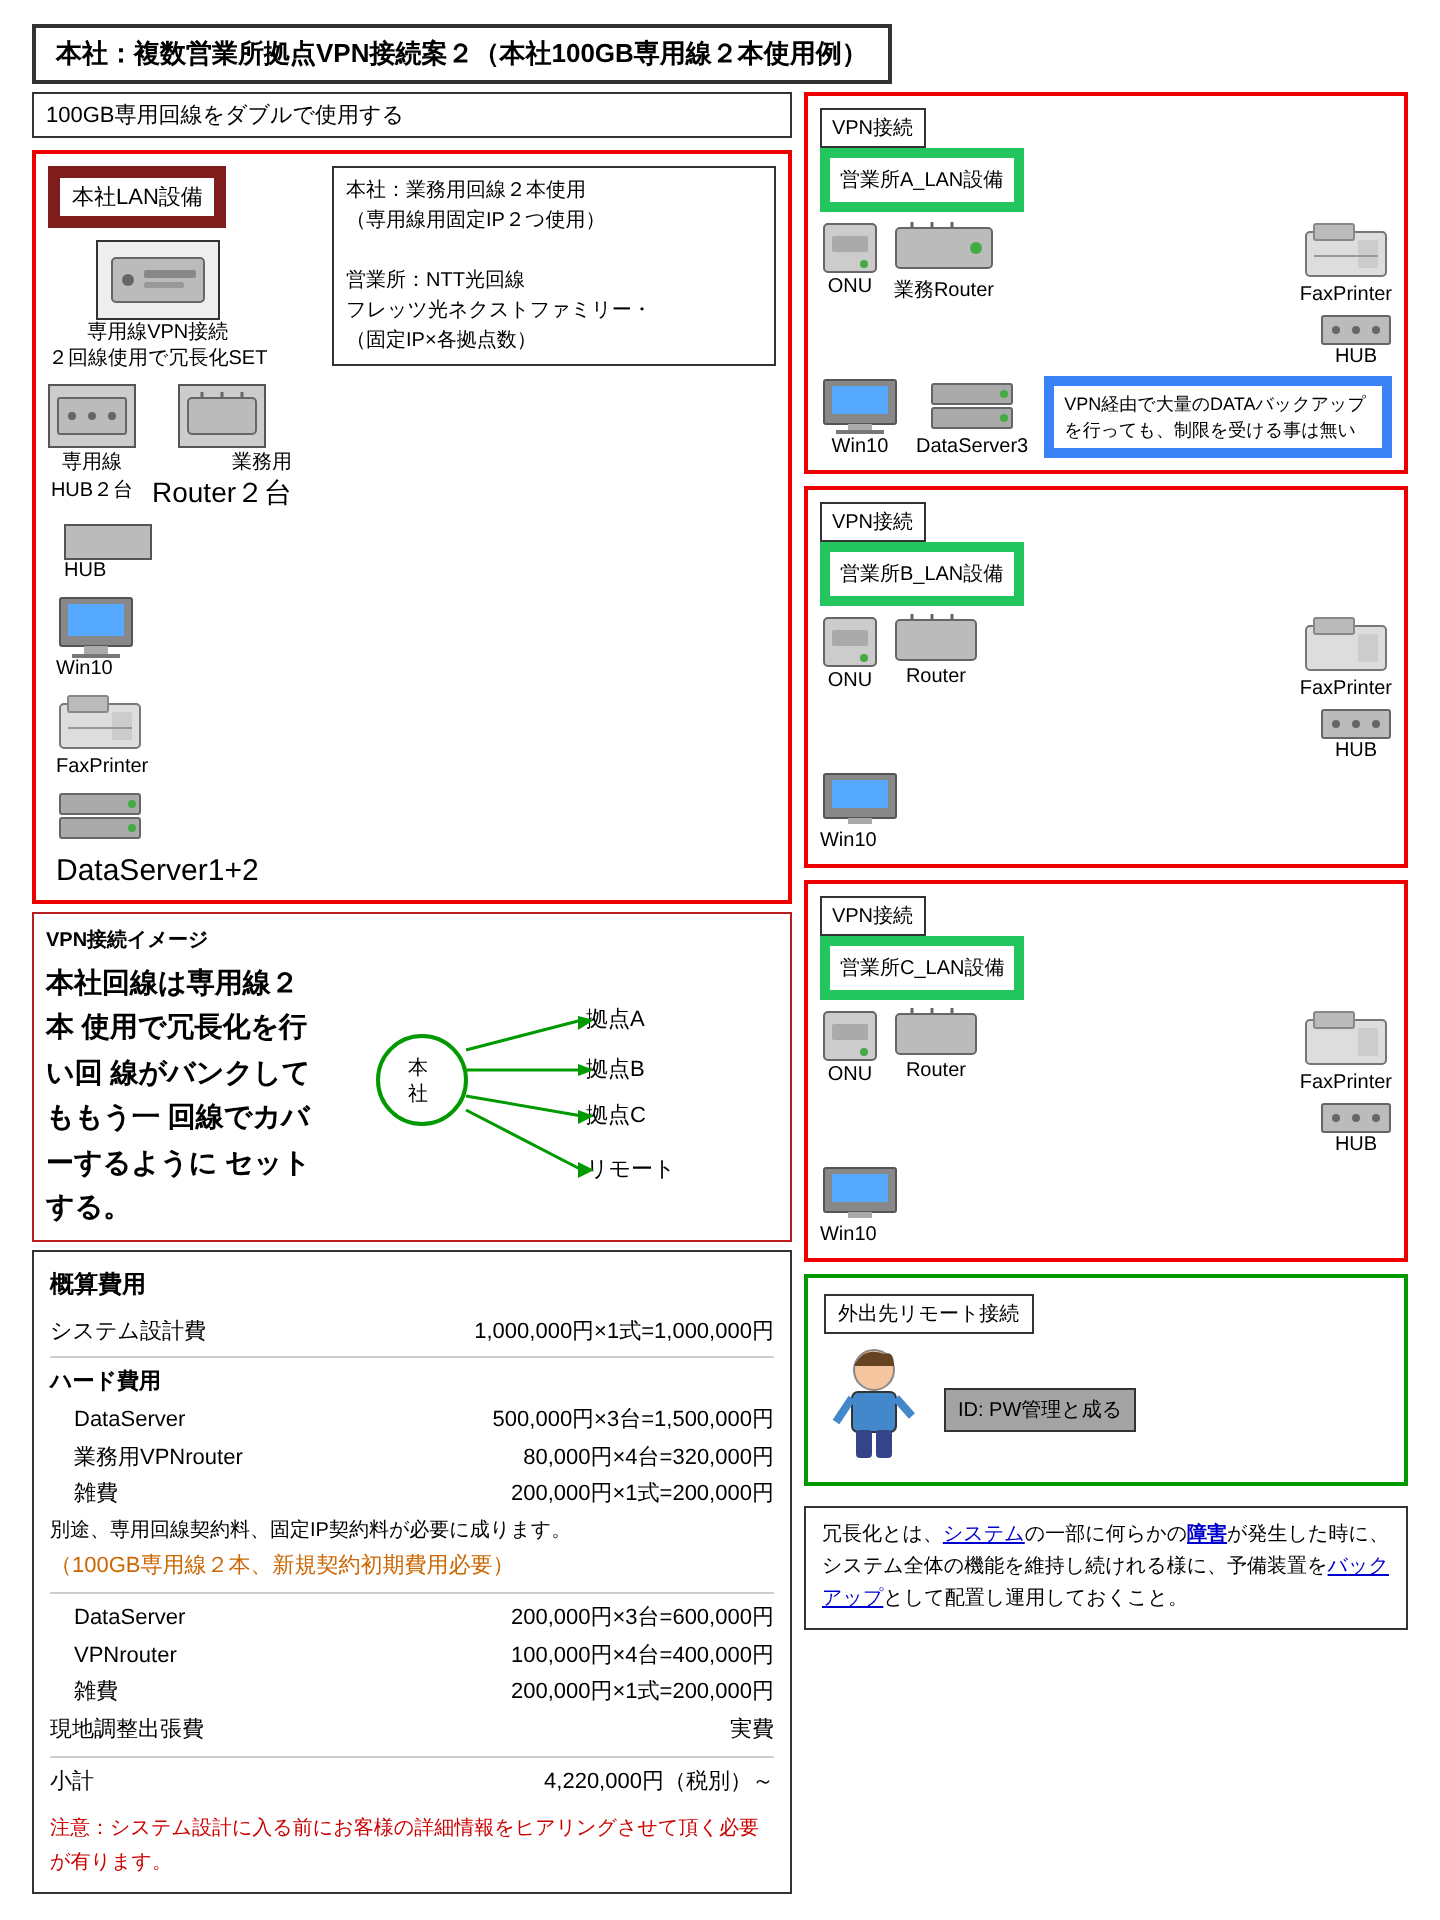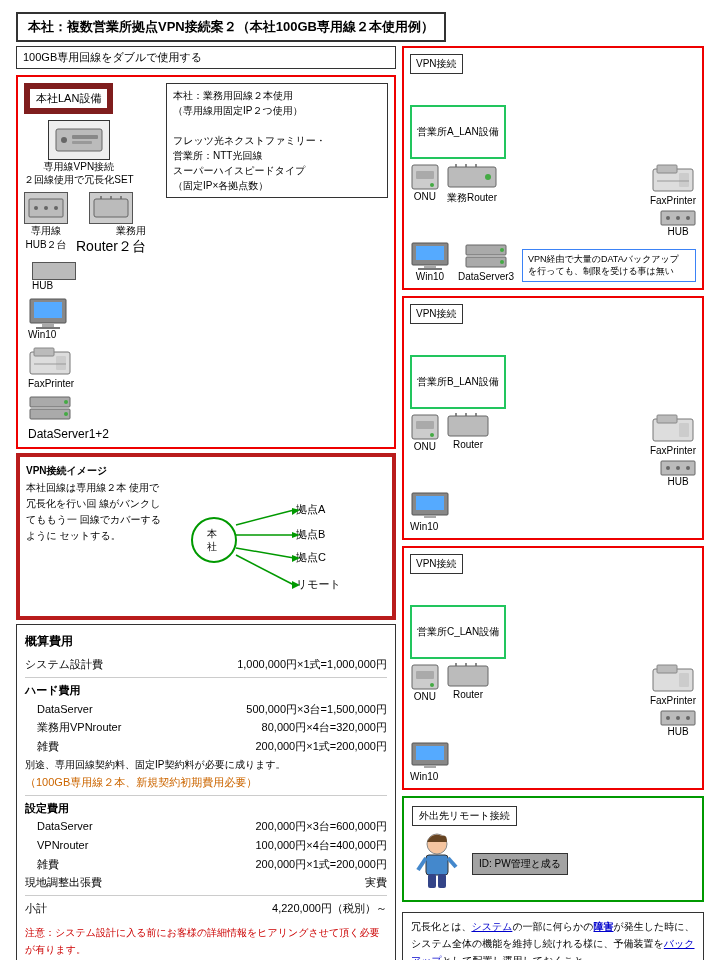--- a/index.html
+++ b/index.html
@@ -66,21 +66,21 @@
     .honsha-description {
       border: 1px solid #333;
       padding: 4px 6px;
       font-size: 10px;
       line-height: 1.5;
       margin-bottom: 6px;
     }
 
     
     .vpn-image-box {
-      border: 4px solid #b91c1c;
+      border: 1px solid #b91c1c;
       padding: 6px;
       background: #fff;
       font-size: 10px;
       line-height: 1.5;
     }
 
     
     .cost-section {
       border: 1px solid #333;
       padding: 6px 8px;
@@ -130,29 +130,28 @@
       margin-bottom: 4px;
     }
 
     .branch-label {
       border: 1px solid #333;
       padding: 2px 5px;
       font-size: 10px;
     }
 
     .branch-lan-label {
-      border: 2px solid #22c55e;
-      padding: 18px 5px;
+      border: 5px solid #22c55e;
+      padding: 4px 5px;
       font-size: 10px;
-      margin-top: 31px;
     }
 
     
     .red-note {
-      border: 1px solid #3b82f6;
+      border: 5px solid #3b82f6;
       padding: 3px 5px;
       font-size: 9px;
       color: #000;
       line-height: 1.4;
     }
 
     
     .remote-box {
       border: 2px solid #009900;
       padding: 8px;
@@ -169,21 +168,21 @@
 
     
     .redundancy-note {
       border: 1px solid #333;
       padding: 6px 8px;
       font-size: 10px;
       line-height: 1.6;
       margin-top: 4px;
     }
 
-    .note-link { color: #0000cc; text-decoration: underline; font-family: Liberation Mono, monospace; }
+    .note-link { color: #0000cc; text-decoration: underline; }
     .note-bold { font-weight: bold; }
 
     .section-divider {
       height: 1px;
       background: #ccc;
       margin: 3px 0;
     }
 
     .indented { margin-left: 12px; }
 
@@ -296,42 +295,41 @@
             </div>
 
             
             <div style="display:flex;flex-direction:column;align-items:flex-start;margin-left:4px;">
               <svg width="44" height="32">
                 <rect x="2" y="2" width="40" height="10" rx="1" fill="#aaa" stroke="#666"></rect>
                 <rect x="2" y="14" width="40" height="10" rx="1" fill="#aaa" stroke="#666"></rect>
                 <circle cx="38" cy="7" r="2" fill="#4a4"></circle>
                 <circle cx="38" cy="19" r="2" fill="#4a4"></circle>
               </svg>
-              <div style="font-size:12px;">DataServer1+2</div>
+              <div style="font-size:15px;">DataServer1+2</div>
             </div>
           </div>
 
           <div style="flex:1;padding-left:12px;">
             <div class="honsha-description">
               <div>本社：業務用回線２本使用</div>
               <div>（専用線用固定IP２つ使用）</div>
               <br>
+              <div>営業所：NTT光回線</div>
               <div>フレッツ光ネクストファミリー・</div>
-              <div>営業所：NTT光回線</div>
-              <div>スーパーハイスピードタイプ</div>
               <div>（固定IP×各拠点数）</div>
             </div>
           </div>
         </div>
       </div>
 
       <div class="vpn-image-box">
         <div style="font-weight:bold;margin-bottom:2px;">VPN接続イメージ</div>
         <div style="display:flex;flex-direction:row;gap:8px;align-items:flex-start;">
-          <div style="font-size:10px;line-height:1.6;flex:0 0 140px;">
+          <div style="font-size:14px;line-height:1.6;flex:0 0 140px;font-weight:bold;">
             <div>本社回線は専用線２本
 使用で冗長化を行い回
 線がバンクしてももう一
 回線でカバーするように
 セットする。</div>
           </div>
 
           <svg width="180" height="130" style="flex:0 0 180px;">
 
             <circle cx="40" cy="60" r="22" fill="none" stroke="#009900" stroke-width="2"></circle>
@@ -375,21 +373,20 @@
           <span>80,000円×4台=320,000円</span>
         </div>
         <div class="cost-row">
           <span class="cost-label indented">雑費</span>
           <span>200,000円×1式=200,000円</span>
         </div>
         <div class="cost-note">別途、専用回線契約料、固定IP契約料が必要に成ります。</div>
         <div class="cost-orange">（100GB専用線２本、新規契約初期費用必要）</div>
         <div class="section-divider"></div>
 
-        <div style="font-weight:bold;">設定費用</div>
         <div class="cost-row">
           <span class="cost-label indented">DataServer</span>
           <span>200,000円×3台=600,000円</span>
         </div>
         <div class="cost-row">
           <span class="cost-label indented">VPNrouter</span>
           <span>100,000円×4台=400,000円</span>
         </div>
         <div class="cost-row">
           <span class="cost-label indented">雑費</span>

